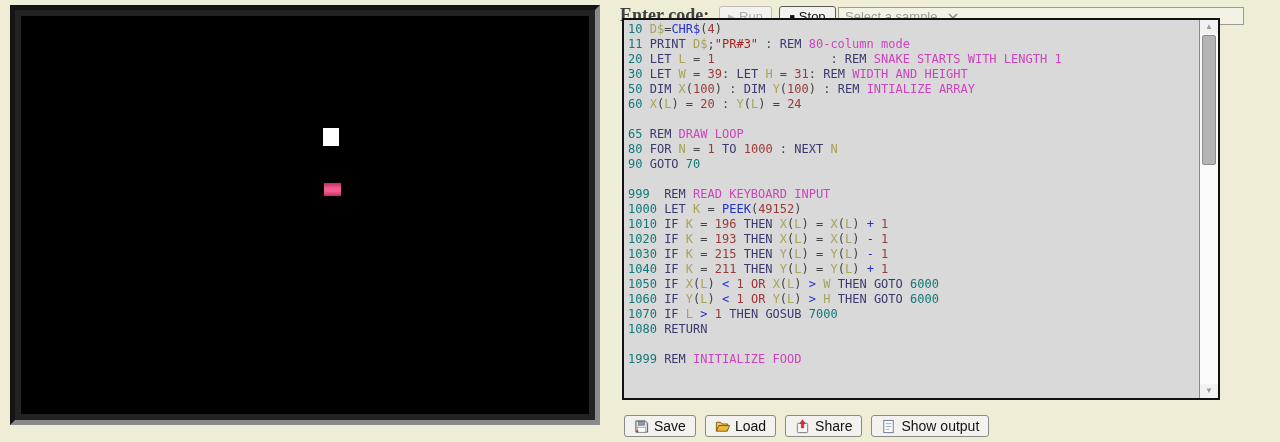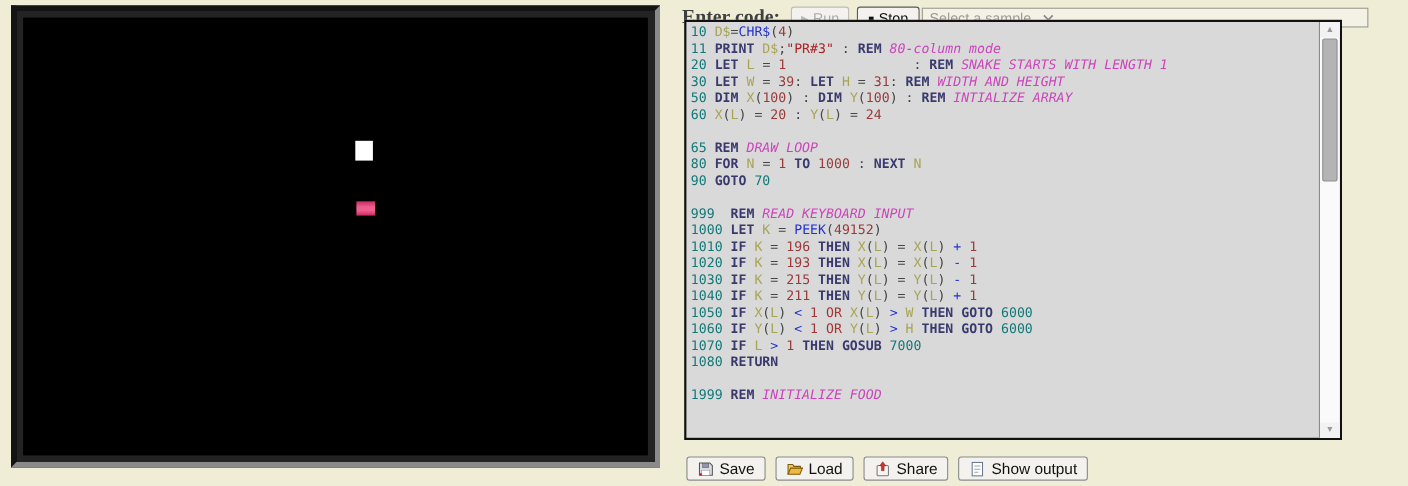--- a/index.html
+++ b/index.html
@@ -50,25 +50,25 @@
   .code-lines{
     position:absolute;left:0;top:0;right:19px;bottom:0;overflow:hidden;
     padding:2px 0 0 4px;
   }
   .cl{
     height:15px;white-space:pre;
     font-family:"DejaVu Sans Mono",monospace;font-size:12px;line-height:15px;color:#222;
   }
   .tk-ln{color:var(--teal,#107878);}
   .tk-ref{color:var(--teal,#107878);}
-  .tk-kw{color:var(--kw,#39396E);font-weight:bold;}
+  .tk-kw{color:var(--kw,#39396E);}
   .tk-id{color:var(--id,#A8A455);}
   .tk-num{color:var(--num,#993939);}
   .tk-str{color:var(--str,#AA2222);}
-  .tk-com{color:var(--com,#CC44BB);font-style:italic;}
+  .tk-com{color:var(--com,#CC44BB);}
   .tk-fn{color:var(--fn,#2233CC);}
   .tk-op{color:var(--fn,#2233CC);}
   .tk-lop{color:var(--lop,#A03333);}
   .tk-pun{color:#444;}
   .tk-pl{color:#222;}
   
   .sb{
     position:absolute;top:0;right:0;bottom:0;width:19px;
     background:#fafafa;border-left:1px solid #8a8a8a;box-sizing:border-box;
   }

